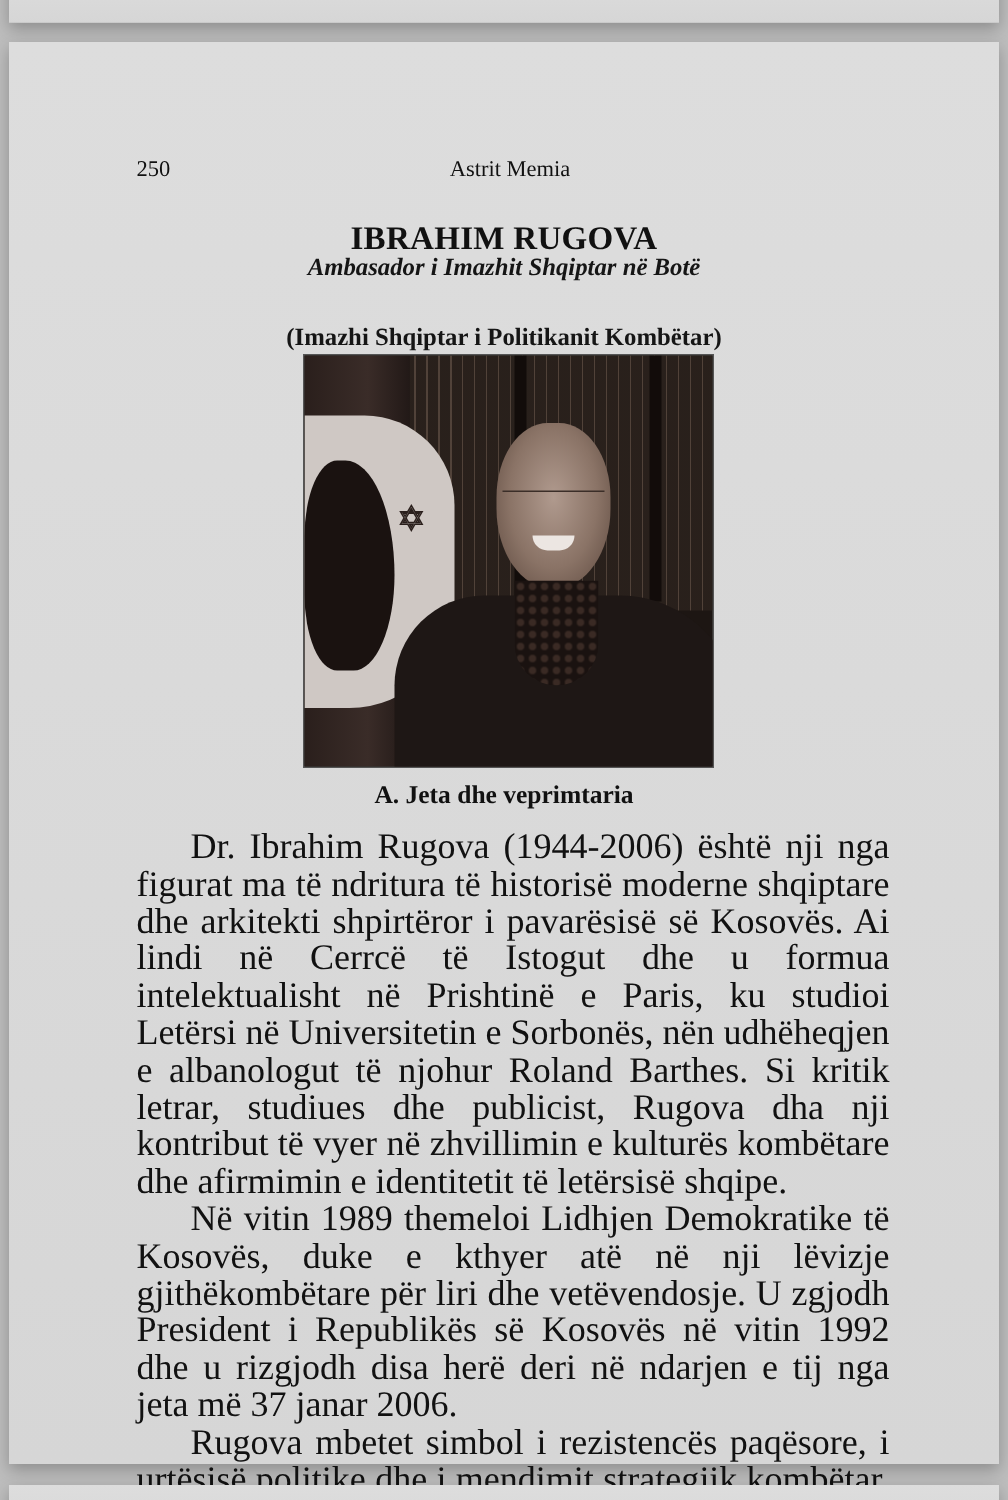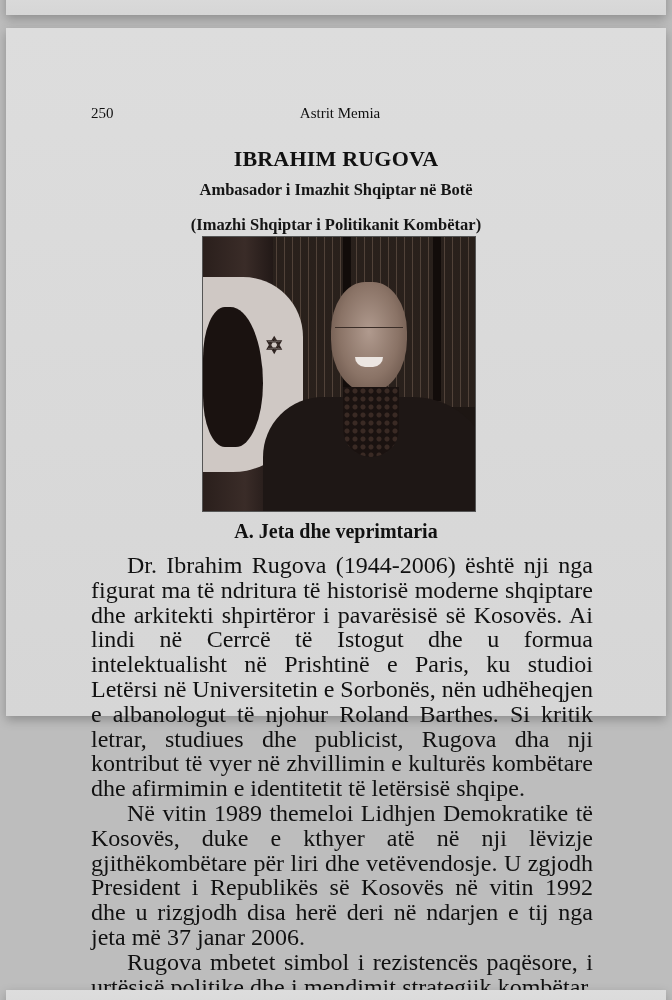--- a/index.html
+++ b/index.html
@@ -10,38 +10,38 @@
       font-family: "Liberation Serif", "DejaVu Serif", serif;
     }
     .page {
       position: absolute;
       left: 6px; width: 660px;
       background: linear-gradient(180deg, #dddddd 0%, #d9d9d9 60%, #d6d6d6 100%);
       box-shadow: 0 4px 10px rgba(0,0,0,0.25);
     }
     .page.prev { top: -20px; height: 35px; }
     .page.next { top: 990px; height: 40px; }
-    .page.main { top: 28px; height: 688px; }
+    .page.main { top: 28px; height: 948px; }
 
     .running-head {
       position: absolute; top: 77px; left: 0; right: 0; height: 20px;
       font-size: 15px; color: #111;
     }
     .page-number { position: absolute; left: 85px; top: 0; }
     .author { position: absolute; left: 0; right: 0; text-align: center; top: 0; padding-left: 8px; }
 
     .chapter-title {
       position: absolute; top: 118px; left: 0; right: 0; text-align: center;
       font-size: 22px; font-weight: bold; color: #111; letter-spacing: 0.2px;
     }
     .subtitle {
       position: absolute; left: 0; right: 0; text-align: center;
       font-size: 16.5px; font-weight: bold; color: #151515;
     }
-    .subtitle.s1 { top: 152px; }
+    .subtitle.s1 { top: 140px; font-style: italic; }
     .subtitle.s2 { top: 175px; margin-top: 12px; }
 
     .photo {
       position: absolute; left: 196px; top: 208px; width: 272px; height: 274px;
       background: #1d1613; overflow: hidden;
       border: 1px solid #555;
     }
     .photo .shelves {
       position: absolute; left: 70px; top: 0; right: 0; height: 170px;
       background:
@@ -86,21 +86,21 @@
     }
     .photo .scarf {
       position: absolute; left: 140px; top: 150px; width: 56px; height: 70px;
       background: radial-gradient(circle, #3a2a24 2px, #1a1210 3px);
       background-size: 8px 8px;
       border-radius: 0 0 30px 30px;
     }
 
     .section-heading {
       position: absolute; top: 492px; left: 0; right: 0; text-align: center;
-      font-size: 20px; font-weight: bold; color: #111;
+      font-size: 17px; font-weight: bold; color: #111;
     }
     .body-text {
       position: absolute; left: 85px; width: 502px; top: 525px;
       font-size: 24px; line-height: 24.8px; color: #111;
       text-align: justify;
     }
     .body-text p { margin: 0; text-indent: 36px; }
     .body-text p.last { text-align-last: justify; }
   </style>
 </head>

